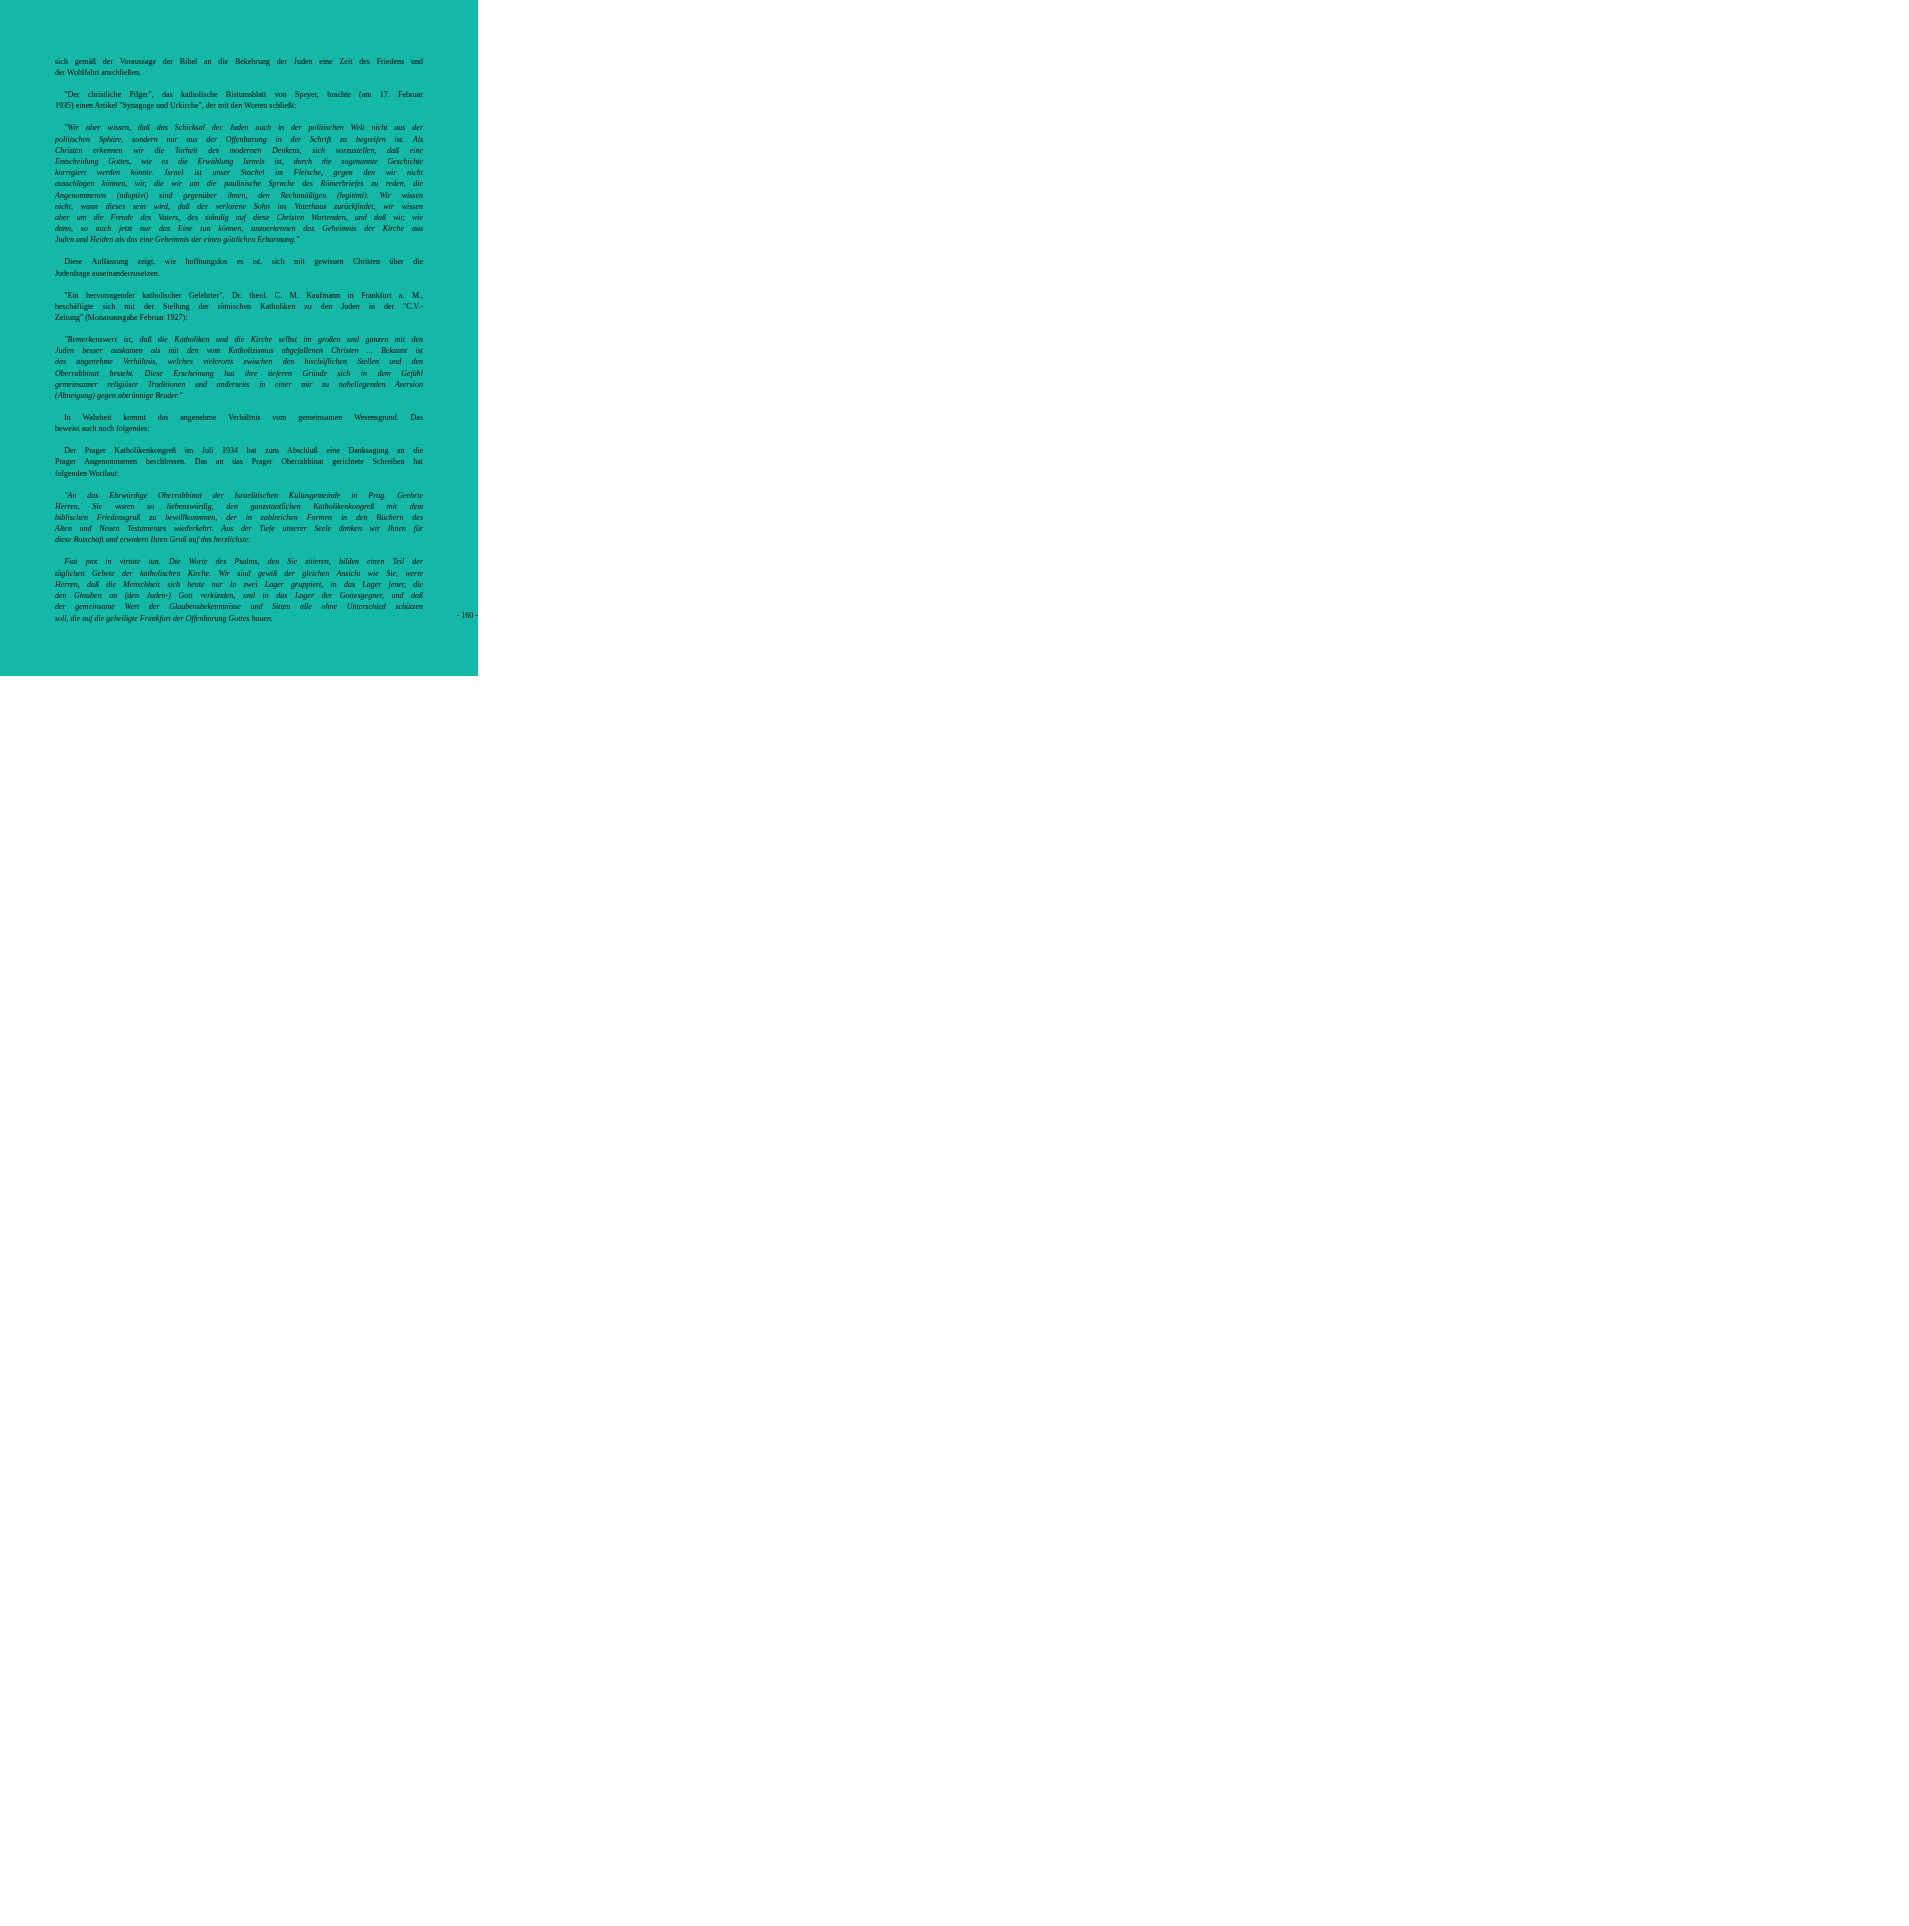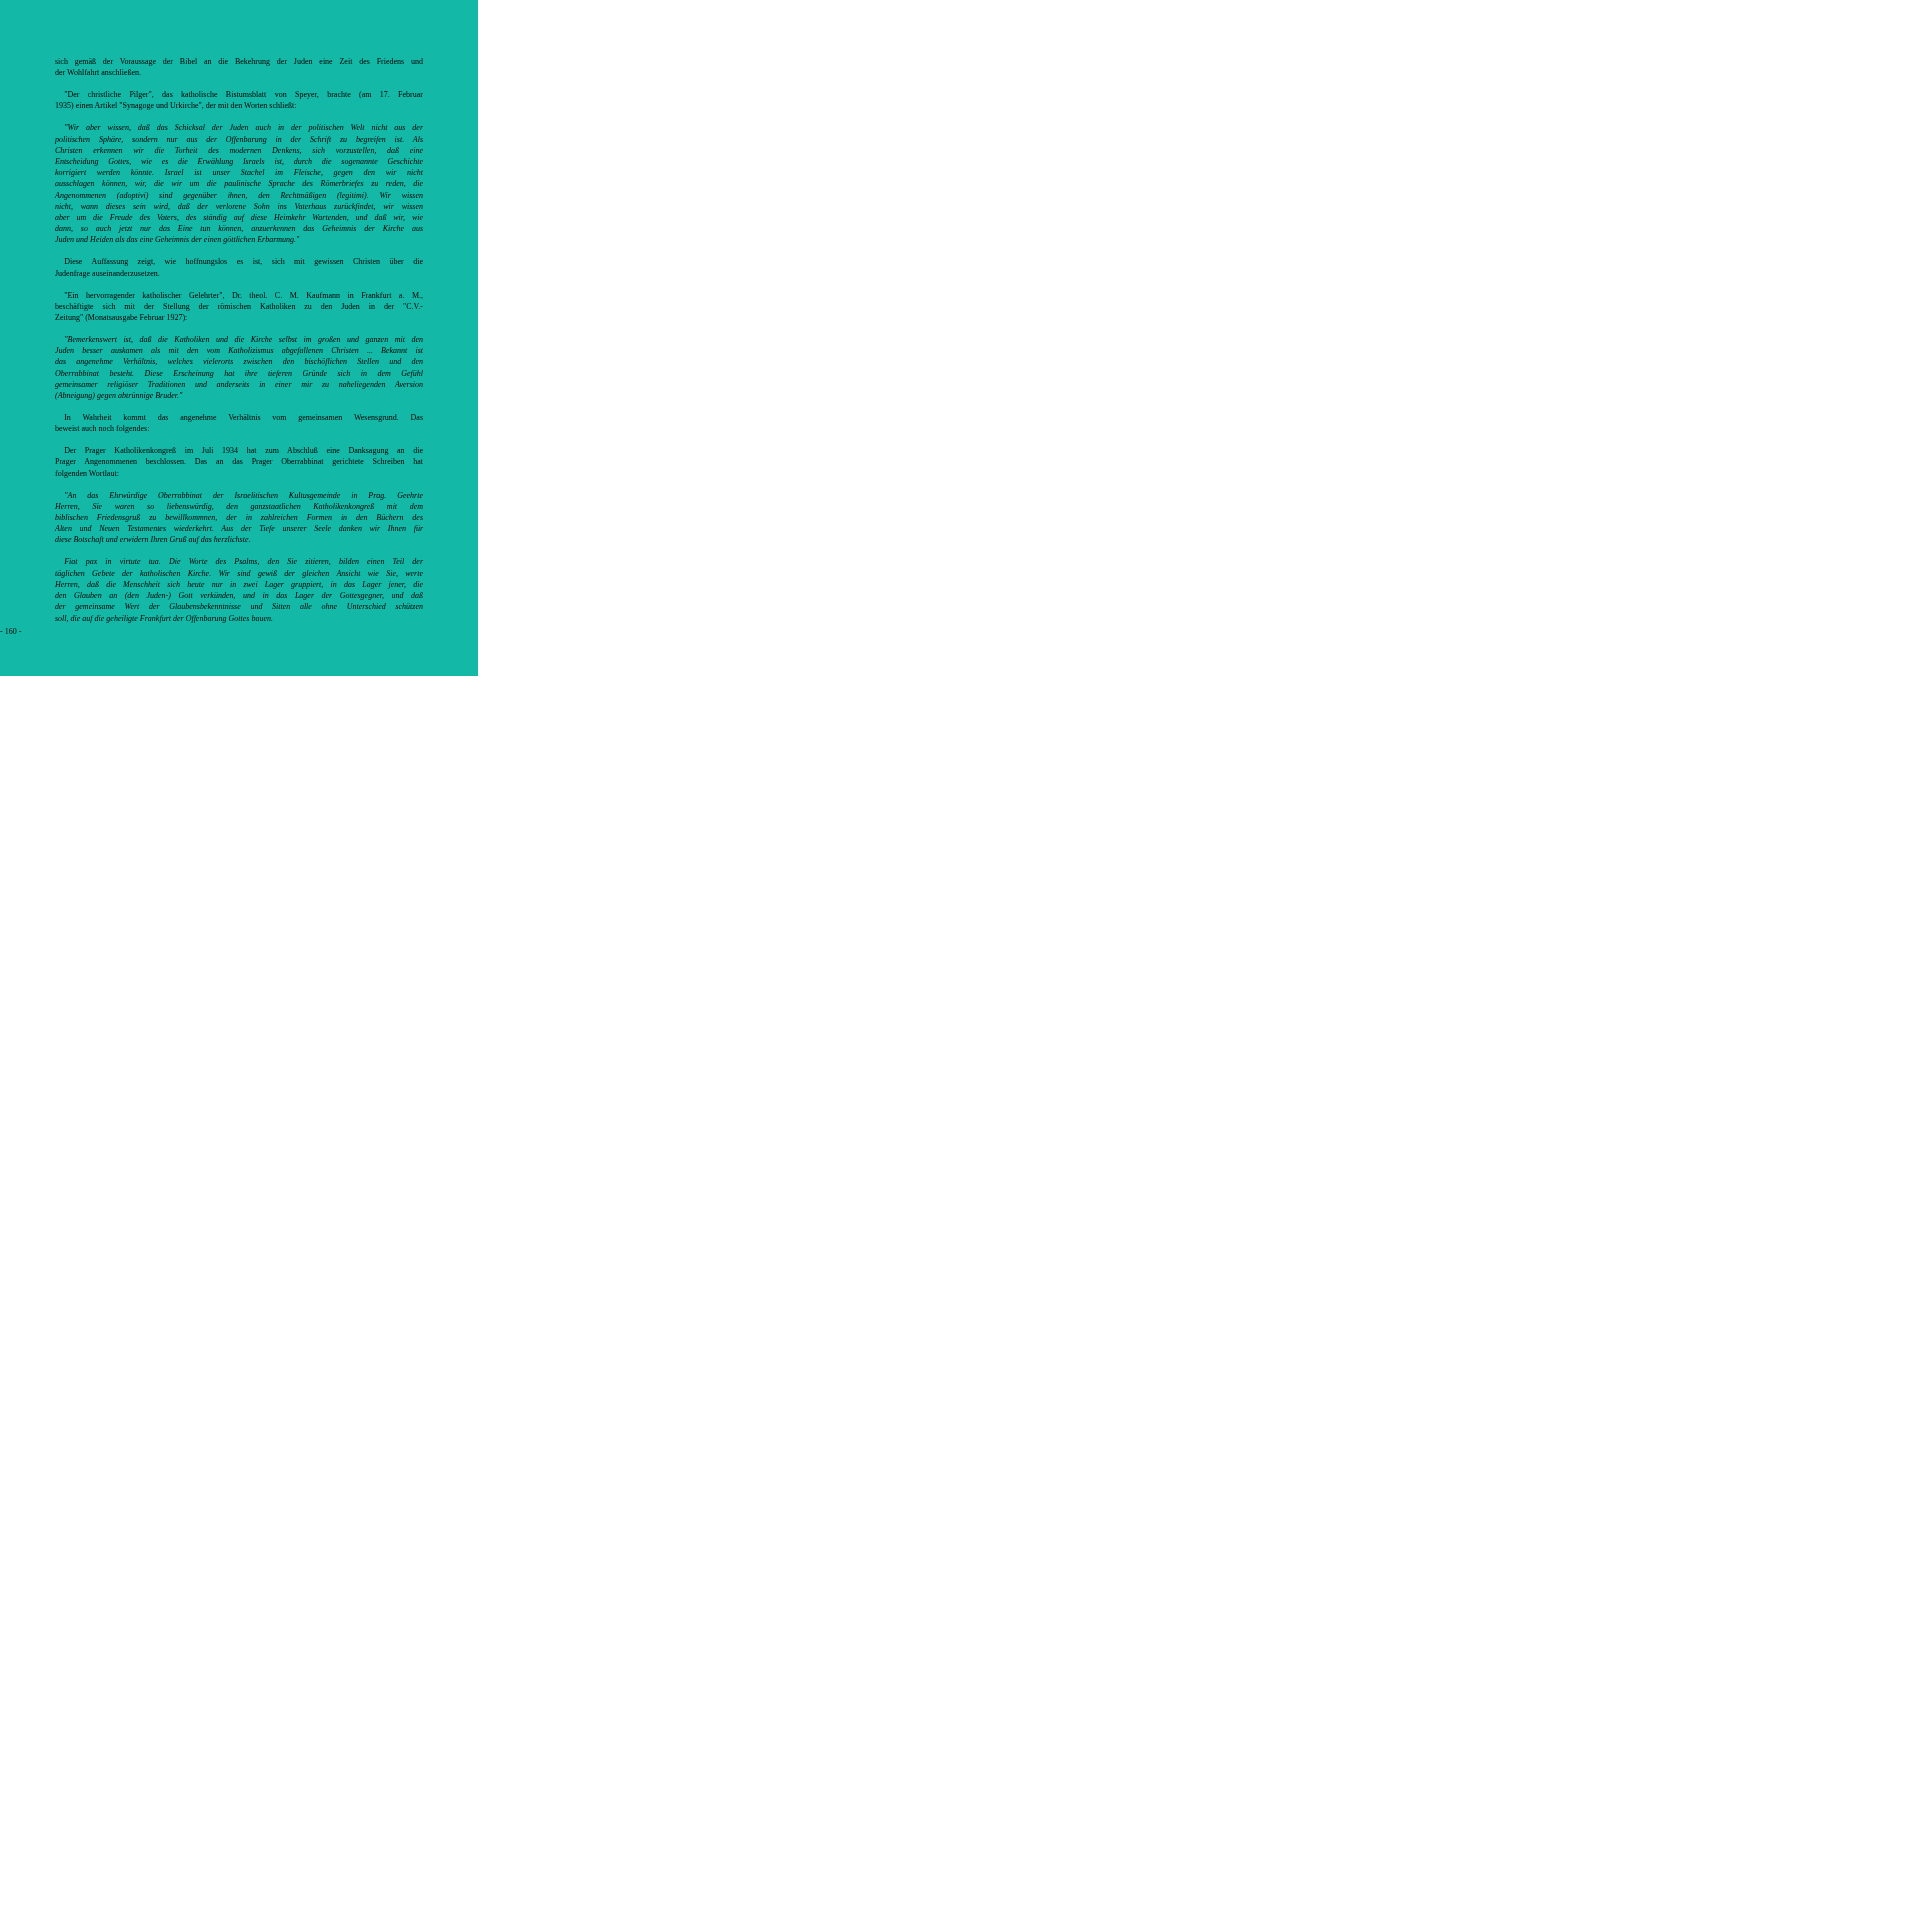--- a/index.html
+++ b/index.html
@@ -37,24 +37,24 @@
   }
   .line.last {
     text-align: center;
     text-align-last: left;
   }
   .line.indent {
     text-indent: 9.2px;
   }
   .footer {
     position: absolute;
-    top: 626px;
+    top: 610px;
     left: 0;
     width: 100%;
-    text-align: left;
+    text-align: right;
     font-size: 8px;
     line-height: 11.2px;
   }
 </style>
 </head>
 <body>
 
 <div class="page">
   <div class="text-column">
       <div class="para roman">
@@ -67,21 +67,21 @@
       </div>
       <div class="para italic">
         <div class="line indent">"Wir aber wissen, daß das Schicksal der Juden auch in der politischen Welt nicht aus der</div>
         <div class="line">politischen Sphäre, sondern nur aus der Offenbarung in der Schrift zu begreifen ist. Als</div>
         <div class="line">Christen erkennen wir die Torheit des modernen Denkens, sich vorzustellen, daß eine</div>
         <div class="line">Entscheidung Gottes, wie es die Erwählung Israels ist, durch die sogenannte Geschichte</div>
         <div class="line">korrigiert werden könnte. Israel ist unser Stachel im Fleische, gegen den wir nicht</div>
         <div class="line">ausschlagen können, wir, die wir um die paulinische Sprache des Römerbriefes zu reden, die</div>
         <div class="line">Angenommenen (adoptivi) sind gegenüber ihnen, den Rechtmäßigen (legitimi). Wir wissen</div>
         <div class="line">nicht, wann dieses sein wird, daß der verlorene Sohn ins Vaterhaus zurückfindet, wir wissen</div>
-        <div class="line">aber um die Freude des Vaters, des ständig auf diese Heimkehr Wartenden, und daß wir, wie</div>
+        <div class="line">aber um die Freude des Vaters, des ständig auf diese Christen Wartenden, und daß wir, wie</div>
         <div class="line">dann, so auch jetzt nur das Eine tun können, anzuerkennen das Geheimnis der Kirche aus</div>
         <div class="line last">Juden und Heiden als das eine Geheimnis der einen göttlichen Erbarmung."</div>
       </div>
       <div class="para roman">
         <div class="line indent">Diese Auffassung zeigt, wie hoffnungslos es ist, sich mit gewissen Christen über die</div>
         <div class="line last">Judenfrage auseinanderzusetzen.</div>
       </div>
       <div class="para roman">
         <div class="line indent">"Ein hervorragender katholischer Gelehrter", Dr. theol. C. M. Kaufmann in Frankfurt a. M.,</div>
         <div class="line">beschäftigte sich mit der Stellung der römischen Katholiken zu den Juden in der "C.V.-</div>

